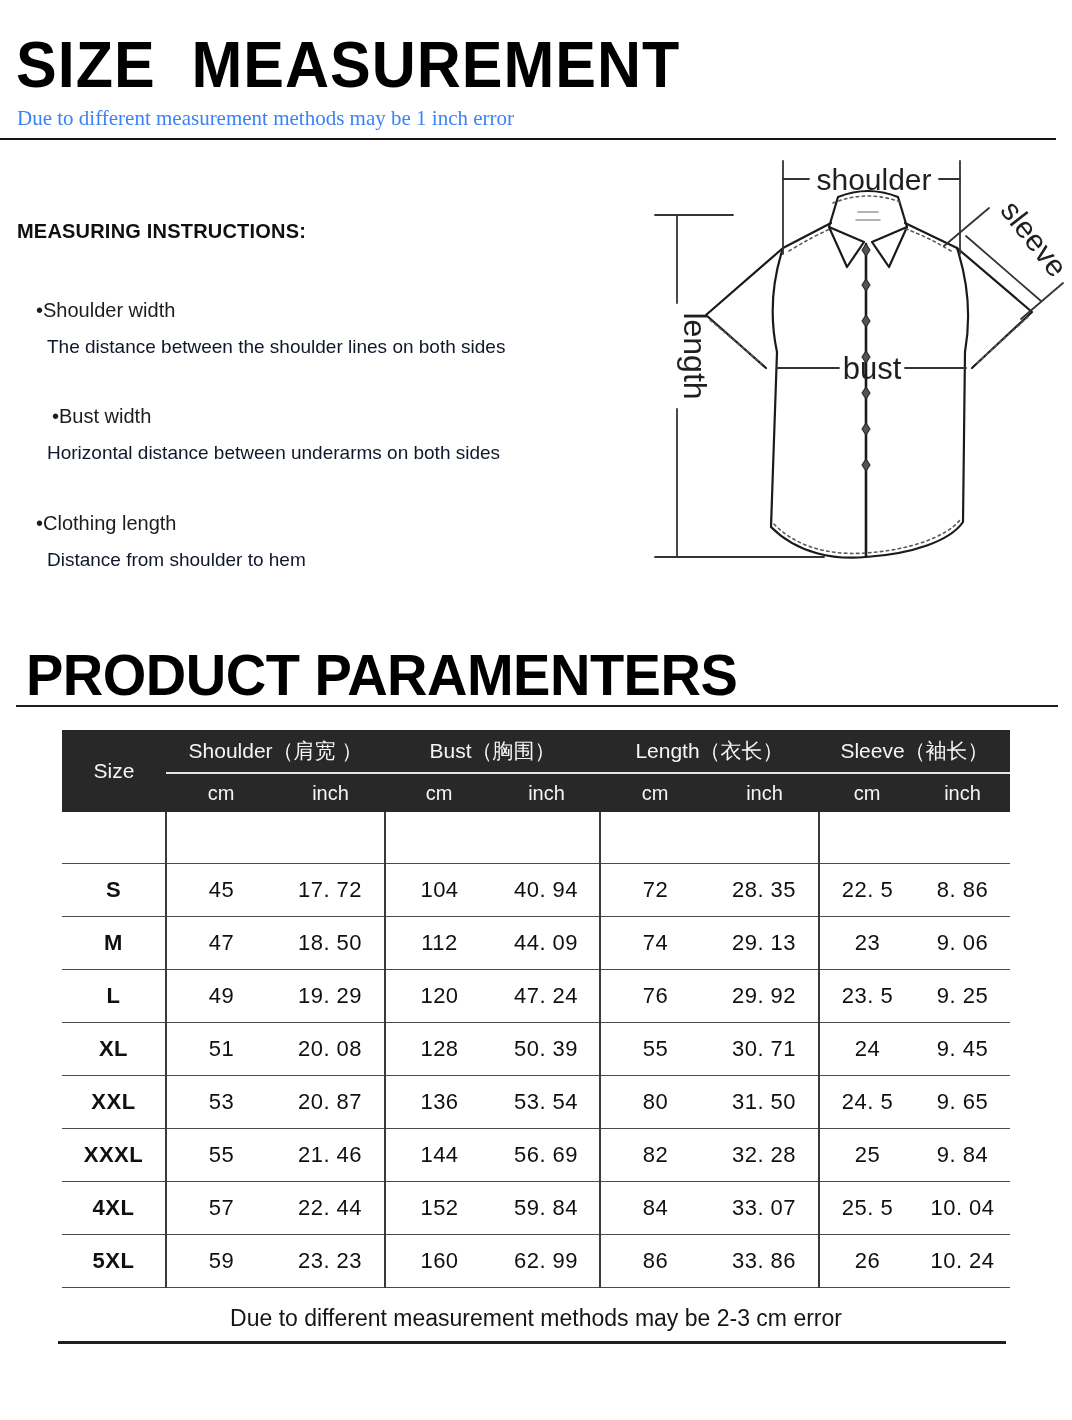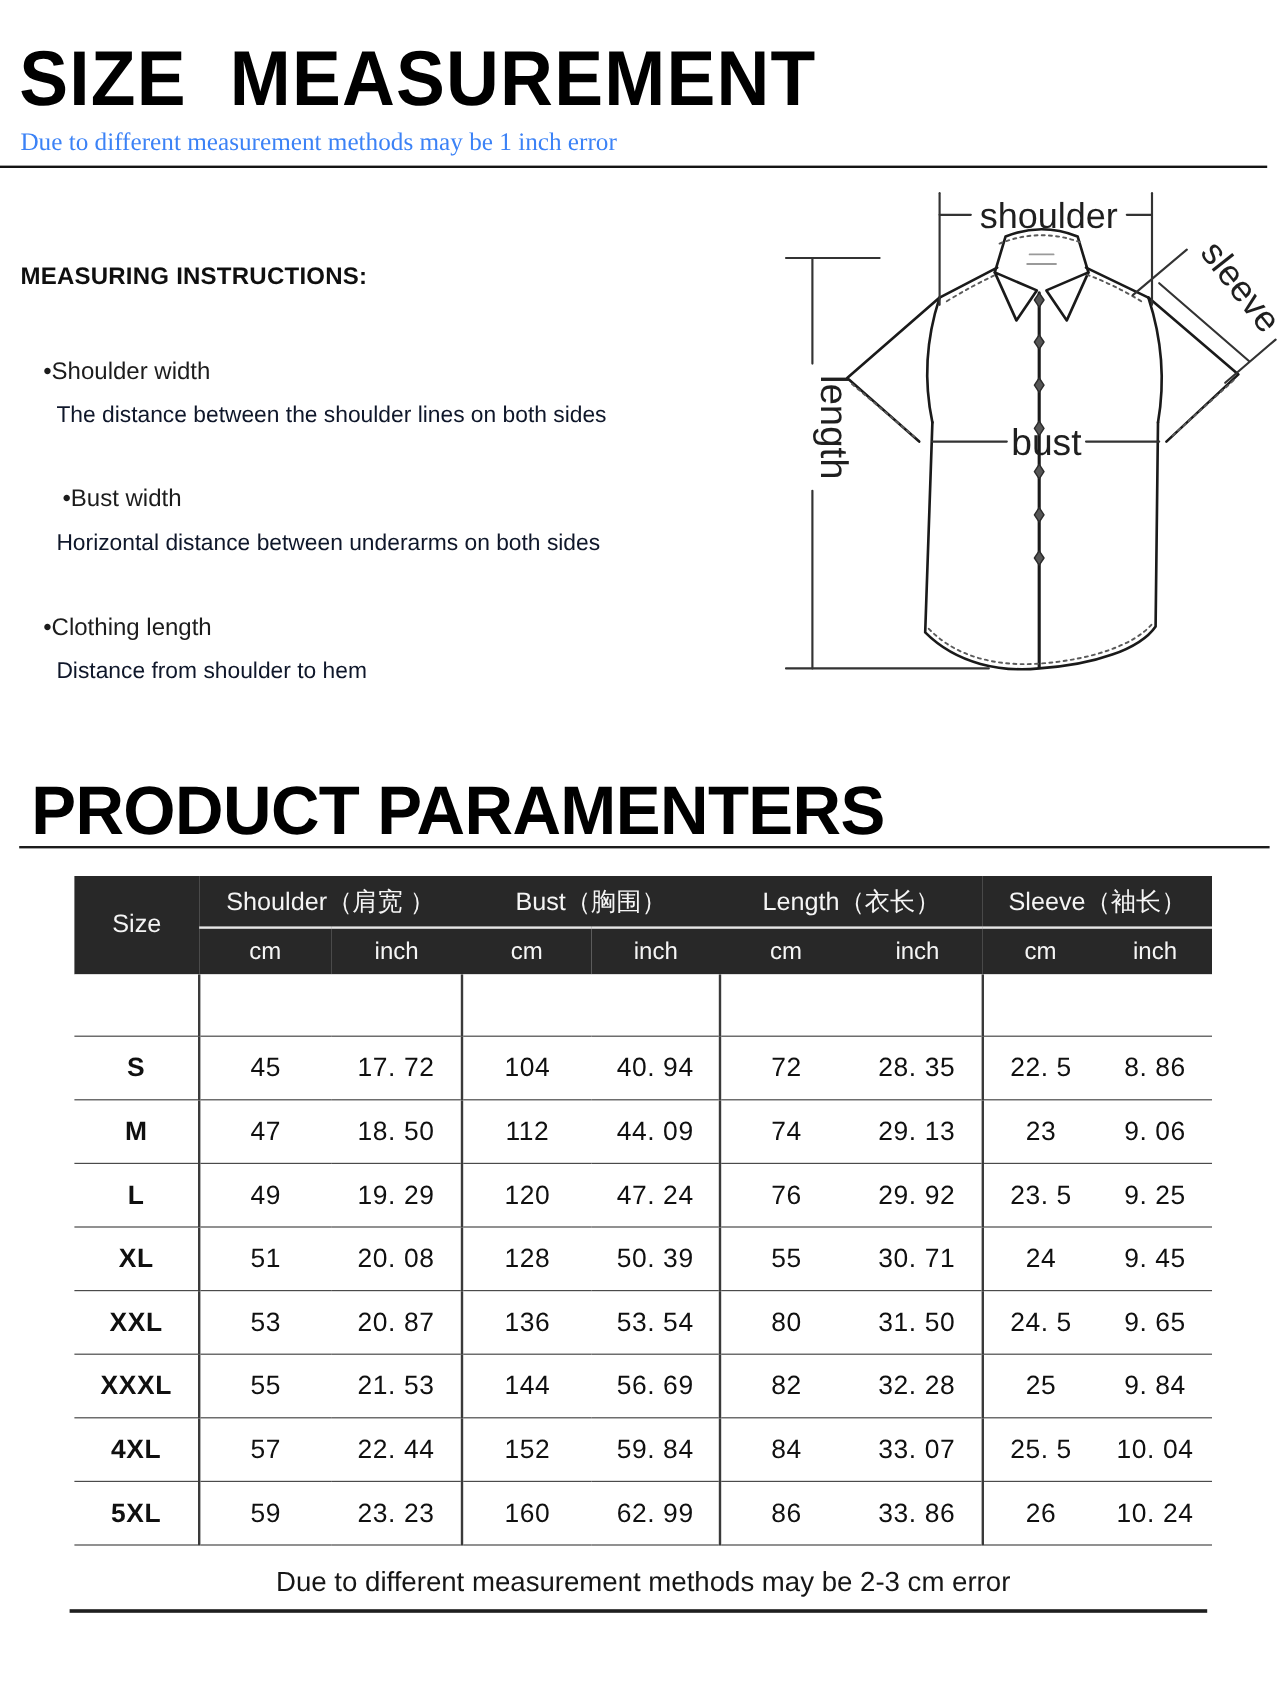--- a/index.html
+++ b/index.html
@@ -230,21 +230,21 @@
     <td>136</td>
     <td class="b-r">53. 54</td>
     <td>80</td>
     <td class="b-r">31. 50</td>
     <td>24. 5</td>
     <td>9. 65</td>
   </tr>
         <tr class="data-row">
     <td class="size-cell b-r">XXXL</td>
     <td>55</td>
-    <td class="b-r">21. 53</td>
+    <td class="b-r">21. 46</td>
     <td>144</td>
     <td class="b-r">56. 69</td>
     <td>82</td>
     <td class="b-r">32. 28</td>
     <td>25</td>
     <td>9. 84</td>
   </tr>
         <tr class="data-row">
     <td class="size-cell b-r">4XL</td>
     <td>57</td>

